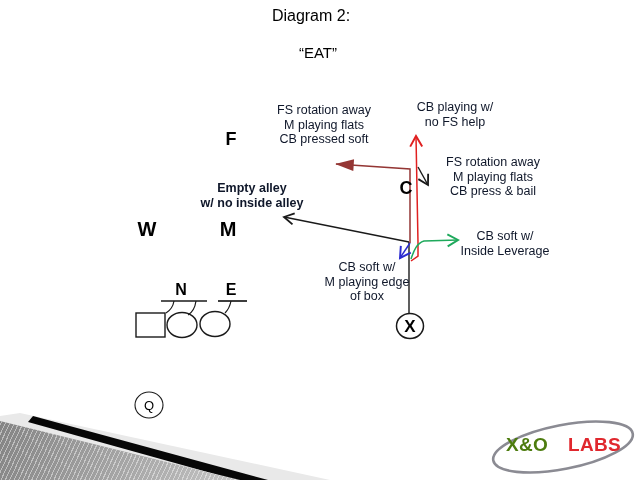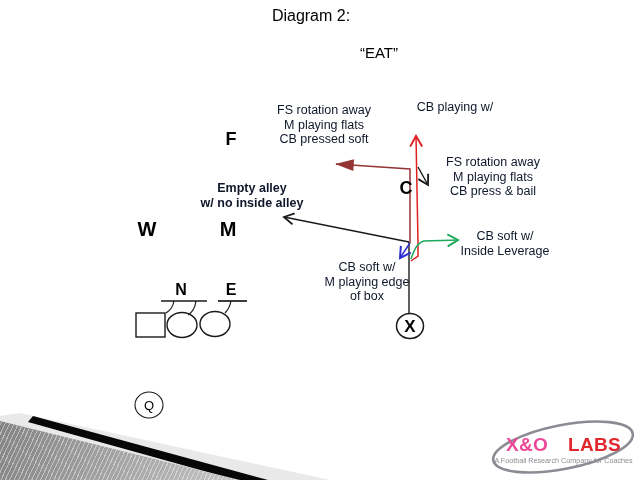--- a/index.html
+++ b/index.html
@@ -2,21 +2,21 @@
 <html><head>
 <meta charset="utf-8">
 <style>
   html,body{margin:0;padding:0;background:#ffffff;}
   #canvas{
     position:relative;width:643px;height:480px;background:#ffffff;overflow:hidden;
     font-family:"Liberation Sans",sans-serif;color:#000;
   }
   .abs{position:absolute;}
   .title{font-size:16px;text-align:center;}
-  .subtitle{font-size:15px;text-align:right;}
+  .subtitle{font-size:15px;text-align:center;}
   .ann{position:absolute;font-size:12.5px;line-height:14.5px;text-align:center;color:#0f172a;}
   .pos{position:absolute;transform:translate(-50%,-50%);font-weight:bold;color:#000;line-height:1;}
   svg{position:absolute;left:0;top:0;}
   
   .wedge{position:absolute;left:0;top:405px;width:340px;height:75px;pointer-events:none;}
   .wedge-pale{position:absolute;inset:0;background:#e9e9e9;
     clip-path:polygon(20px 8px,330px 75px,0 75px,0 11px);}
   .wedge-black{position:absolute;inset:0;background:#070707;
     clip-path:polygon(33px 11px,268px 75px,236px 75px,28px 17px);}
   .wedge-gray{position:absolute;inset:0;
@@ -88,20 +88,21 @@
   <div class="pos" style="left:410px;top:326px;font-size:17px;">X</div>
   <div class="pos" style="left:149px;top:405px;font-size:13px;font-weight:normal;">Q</div>
 
   <div class="ann" style="left:254px;top:103px;width:140px;">
     <div>FS rotation away</div>
     <div>M playing flats</div>
     <div>CB pressed soft</div>
   </div>
   <div class="ann" style="left:395px;top:100px;width:120px;">
     <div>CB playing w/</div>
+    <div>no FS help</div>
   </div>
   <div class="ann" style="left:433px;top:155px;width:120px;">
     <div>FS rotation away</div>
     <div>M playing flats</div>
     <div>CB press &amp; bail</div>
   </div>
   <div class="ann" style="left:192px;top:181px;width:120px;font-weight:bold;">
     <div>Empty alley</div>
     <div>w/ no inside alley</div>
   </div>
@@ -119,18 +120,17 @@
     <div class="wedge-pale"></div>
     <div class="wedge-black"></div>
     <div class="wedge-gray"></div>
   </div>
 
   <div class="logo">
     <svg width="153" height="60" viewBox="0 0 153 60">
       <ellipse cx="76" cy="29" rx="71" ry="22" fill="none" stroke-width="2.6" transform="rotate(-11 76 29)" stroke="#8b8b93"></ellipse>
     </svg>
     <div class="brand">
-      <span style="color:#ec4899;">X&amp;O</span><span style="color:#e0282e;margin-left:20px;">LABS</span>
+      <span style="color:#4d7c0f;">X&amp;O</span><span style="color:#e0282e;margin-left:20px;">LABS</span>
     </div>
-    <div class="tagline" style="color:#8b8b93;">A Football Research Company for Coaches</div>
   </div>
 
 </div>
 
 </body></html>

